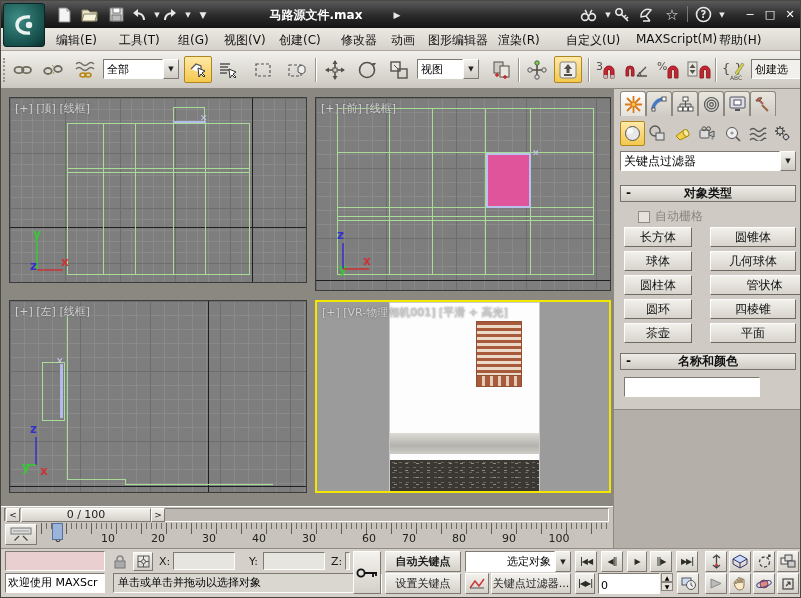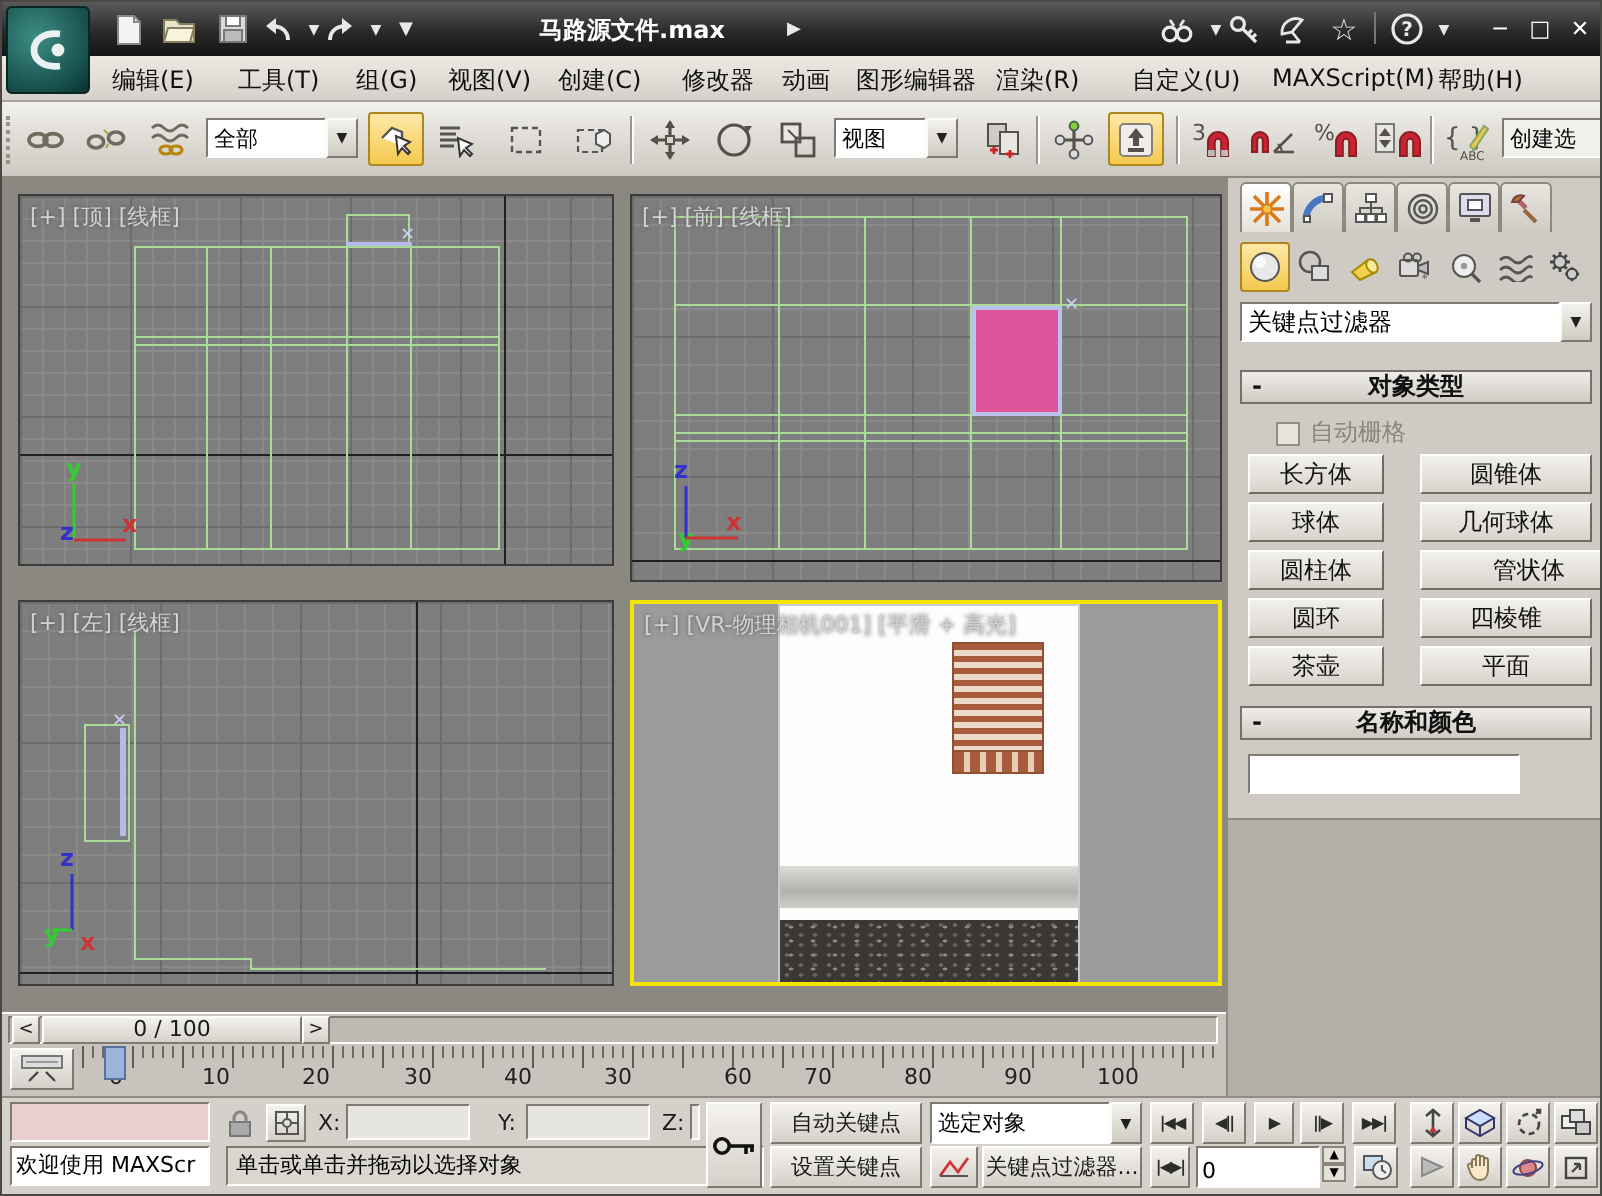--- a/index.html
+++ b/index.html
@@ -448,23 +448,23 @@
     <div class="abs sfield" style="left:344px;top:3px;width:5px;height:18px;"></div>
 
     <div class="abs sfield" style="left:112px;top:24px;width:269px;height:20px;line-height:18px;padding:0 4px;white-space:nowrap;overflow:hidden;background:#dad7d1;">单击或单击并拖动以选择对象</div>
 
     <div class="abs raised" style="left:352px;top:2px;width:28px;height:43px;display:flex;align-items:center;justify-content:center;">
       <svg width="22" height="14" viewBox="0 0 22 14">
           <circle cx="5" cy="7" r="3.6" fill="none" stroke="#111" stroke-width="1.8"></circle>
           <path d="M9 7h12M17 7v4M20 7v3" stroke="#111" stroke-width="1.8"></path>
         </svg>
     </div>
-    <div class="abs raised sbtn" style="left:384px;top:2px;width:76px;height:21px;">自动关键点</div>
+    <div class="abs raised sbtn" style="left:384px;top:2px;width:76px;height:21px;font-weight:bold;">自动关键点</div>
     <div class="abs raised sbtn" style="left:384px;top:24px;width:76px;height:21px;">设置关键点</div>
-    <div class="abs combo" style="left:464px;top:2px;width:106px;height:21px;">
+    <div class="abs combo" style="left:464px;top:2px;width:106px;height:21px;text-align:right;">
       <div class="cval" style="line-height:16px;">选定对象</div>
       <div class="cbtn">▼</div>
     </div>
     <div class="abs raised sbtn" style="left:464px;top:24px;width:24px;height:21px;">
       <svg width="16" height="12" viewBox="0 0 16 12">
           <path d="M1 10L6 3l4 5 5-7" fill="none" stroke="#c33" stroke-width="1.4"></path>
           <path d="M1 10h14" stroke="#555"></path>
         </svg>
     </div>
     <div class="abs raised sbtn" style="left:490px;top:24px;width:80px;height:21px;">关键点过滤器...</div>

